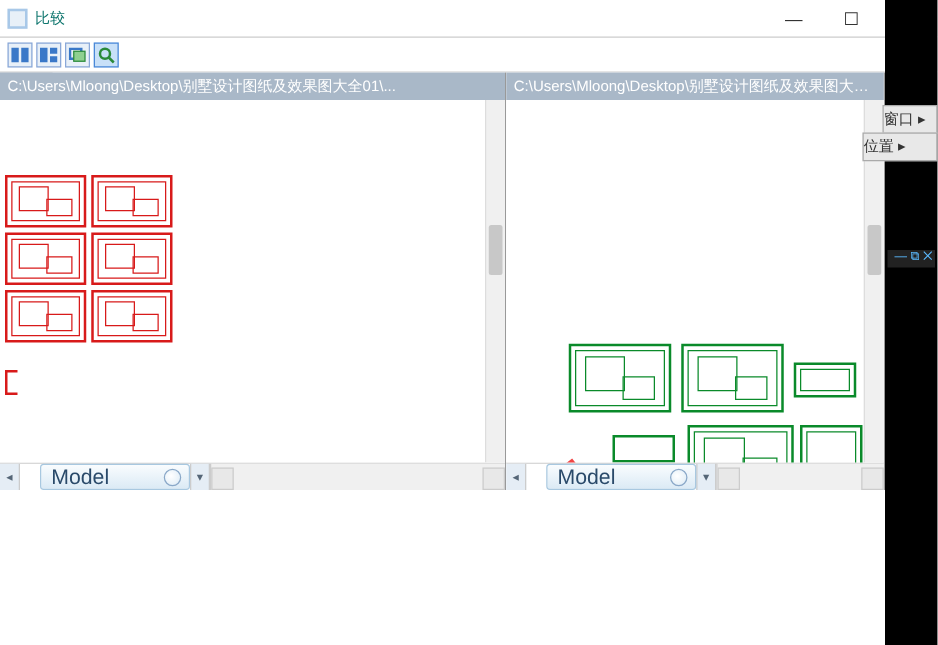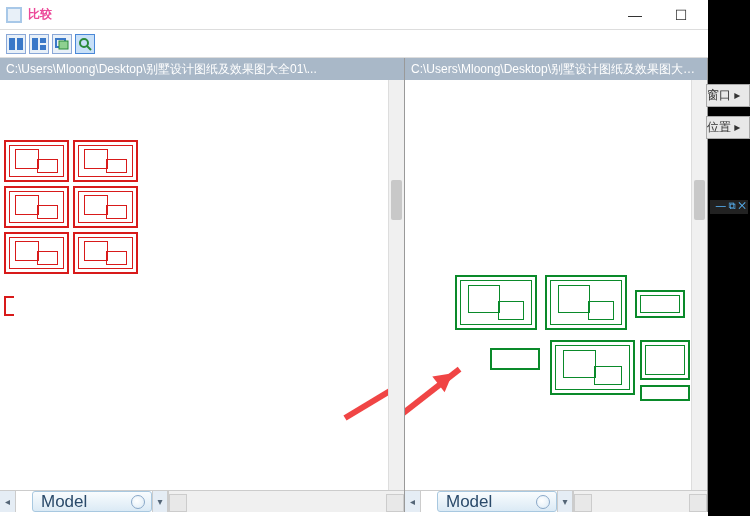--- a/index.html
+++ b/index.html
@@ -20,21 +20,21 @@
     align-items: center;
     padding-left: 6px;
     position: relative;
   }
   .titlebar .app-icon {
     width: 16px; height: 16px;
     border: 2px solid #a8c8e8;
     background: #e8f0f8;
     margin-right: 6px;
   }
-  .titlebar .title { color: #ec4899; font-weight: bold; }
+  .titlebar .title { color: #0f766e; }
   .win-controls {
     position: absolute;
     right: 0; top: 0;
     display: flex;
     height: 30px;
   }
   .win-controls div {
     width: 46px;
     display: flex;
     align-items: center;
@@ -67,21 +67,21 @@
   }
   .workspace {
     display: flex;
     position: absolute;
     top: 58px; left: 0; right: 0; bottom: 0;
     background: #fff;
   }
   .pane {
     display: flex;
     flex-direction: column;
-    height: 454px;
+    height: 334px;
     border-right: 1px solid #999;
     background: #fff;
   }
   .pane-left { width: 405px; }
   .pane-right { width: 303px; }
   .pane-title {
     height: 22px;
     background: #a9b8c8;
     color: #fff;
     padding: 0 6px;
@@ -396,14 +396,14 @@
       <div class="bottom-prev" style="border-left:1px solid #ccc;border-right:1px solid #ccc;">▾</div>
       <div class="hscroll"></div>
     </div>
   </div>
 
 </div>
 
 <div class="right-dark"></div>
 <div class="frag-top">◦</div>
 <div class="right-frag" style="right:0;top:84px;width:44px;">窗口 ▸</div>
-<div class="right-frag" style="right:0;top:116px;width:44px;">位置 ▸</div>
+<div class="right-frag" style="right:0;top:106px;width:60px;">位置 ▸</div>
 <div style="position:absolute;right:2px;top:200px;width:38px;height:14px;background:#222;color:#5bbaff;font-size:10px;text-align:right;padding-right:2px;">— ⧉ ✕</div>
 
 </body></html>

